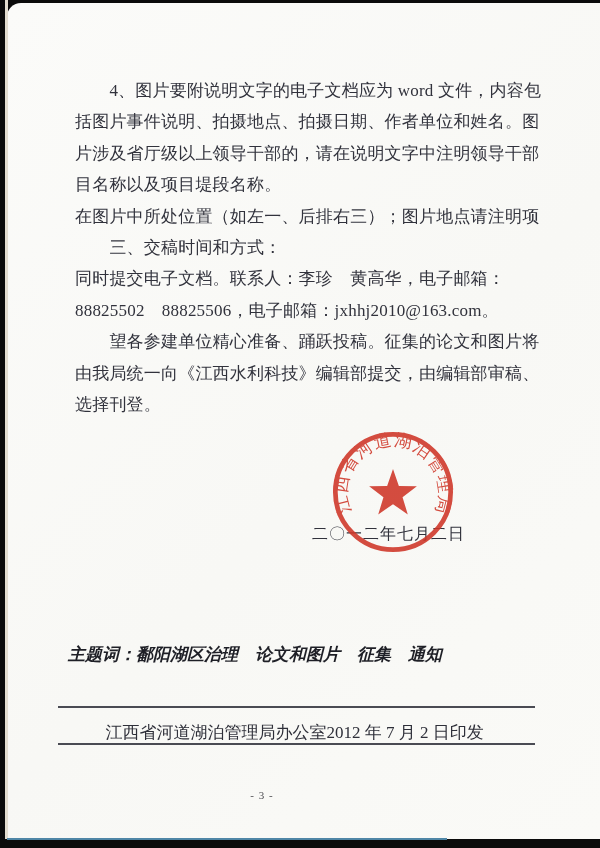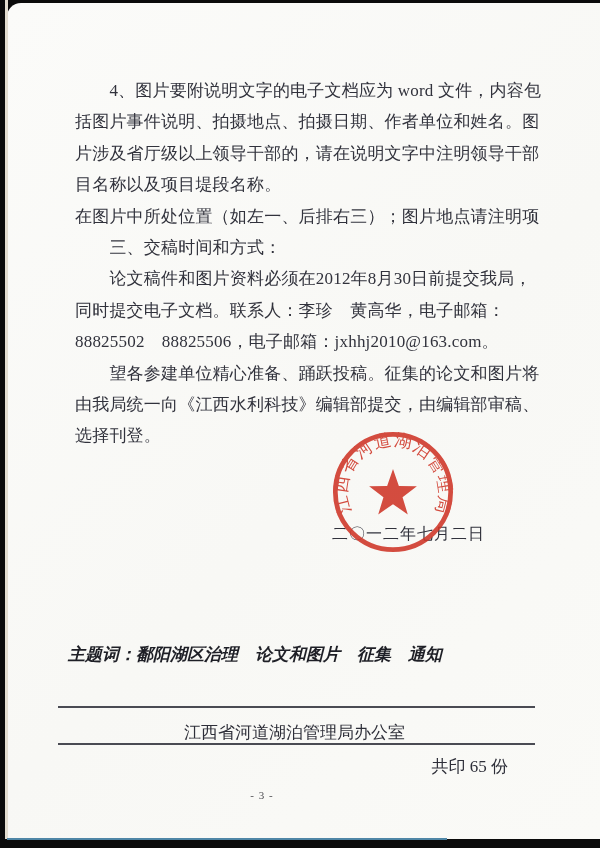--- a/index.html
+++ b/index.html
@@ -23,21 +23,21 @@
   }
   
   .body-text{
     position:absolute;left:68px;top:72px;width:462px;
     font-size:17px;line-height:31.4px;color:#31323c;
     letter-spacing:0.2px;
   }
   .tline{white-space:nowrap;}
   .date-line{
     position:absolute;left:305px;top:521px;
-    font-size:16px;color:#31323c;letter-spacing:1px;white-space:nowrap;margin-left:20px;
+    font-size:16px;color:#31323c;letter-spacing:1px;white-space:nowrap;
   }
   .seal{position:absolute;left:321px;top:424px;opacity:0.88;}
   
   .kw-row{
     position:absolute;left:61px;top:640px;width:474px;
     font-family:"Liberation Sans","DejaVu Sans",sans-serif;
     font-weight:bold;font-size:17px;color:#1e1f26;white-space:nowrap;font-style:italic;
   }
   .rule{
     position:absolute;left:51px;width:477px;height:2px;background:#4a4b53;
@@ -65,21 +65,20 @@
 
 <div class="paper">
 
   <div class="body-text">
       <div class="tline">　　4、图片要附说明文字的电子文档应为 word 文件，内容包</div>
       <div class="tline">括图片事件说明、拍摄地点、拍摄日期、作者单位和姓名。图</div>
       <div class="tline">片涉及省厅级以上领导干部的，请在说明文字中注明领导干部</div>
       <div class="tline">目名称以及项目堤段名称。</div>
       <div class="tline">在图片中所处位置（如左一、后排右三）；图片地点请注明项</div>
       <div class="tline">　　三、交稿时间和方式：</div>
-      <div class="tline">　　论文稿件和图片资料必须在2012年8月30日前提交我局，</div>
       <div class="tline">同时提交电子文档。联系人：李珍　黄高华，电子邮箱：</div>
       <div class="tline">88825502　88825506，电子邮箱：jxhhj2010@163.com。</div>
       <div class="tline">　　望各参建单位精心准备、踊跃投稿。征集的论文和图片将</div>
       <div class="tline">由我局统一向《江西水利科技》编辑部提交，由编辑部审稿、</div>
       <div class="tline">选择刊登。</div>
     </div>
 
   <div class="date-line">二〇一二年七月二日</div>
 
   <svg class="seal" width="130" height="130" viewBox="0 0 124 124">
@@ -92,24 +91,24 @@
   </svg>
 
   <div class="kw-row">
     <span>主题词：</span><span>鄱阳湖区治理　论文和图片　征集　通知</span>
   </div>
 
   <div class="rule rule1"></div>
 
   <div class="issuer-row">
     <span>江西省河道湖泊管理局办公室</span>
+    <span>2012 年 7 月 2 日印发</span>
   </div>
 
   <div class="rule rule2"></div>
 
-  <div class="copies">共印 65 份</div>
 
   <div class="page-number">- 3 -</div>
 
 </div>
 
 <div class="edge-sliver"></div>
 <div class="blue-scan-line"></div>
 
 </body></html>

